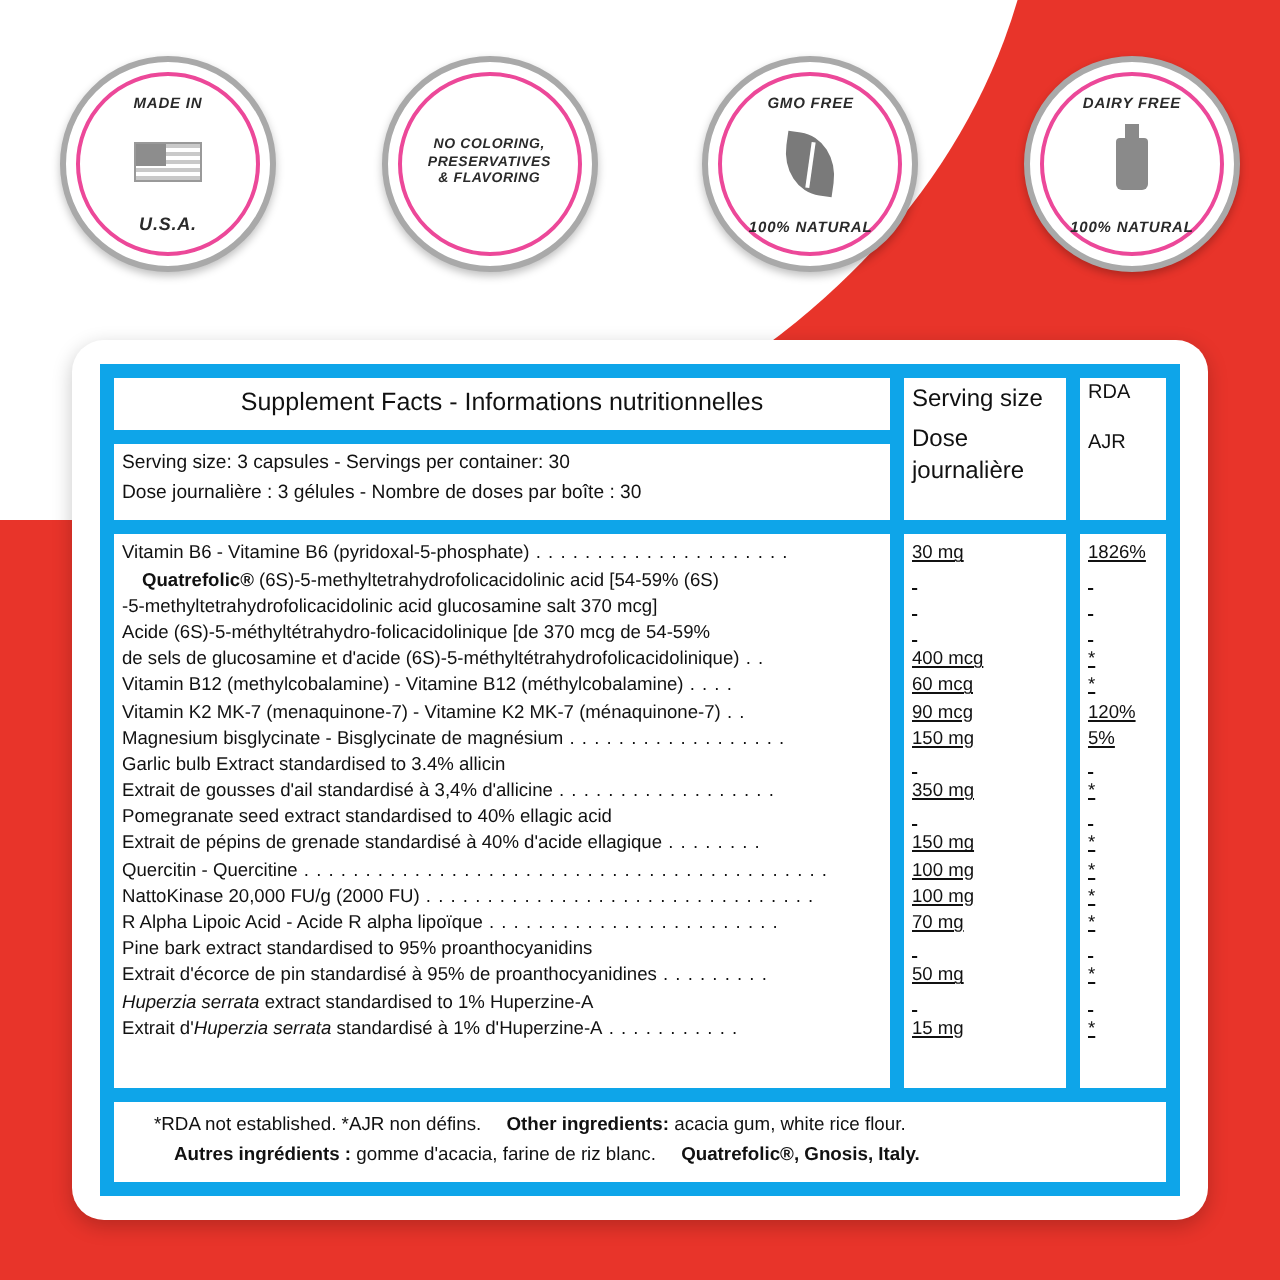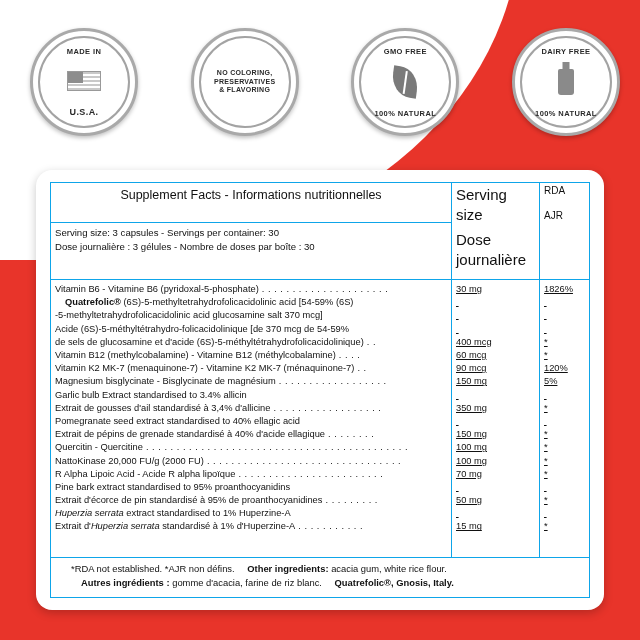--- a/index.html
+++ b/index.html
@@ -45,27 +45,28 @@
     box-shadow: 0 2px 4px rgba(0,0,0,0.25);
     position: relative;
     display: flex;
     align-items: center;
     justify-content: center;
   }
   .badge .inner {
     width: 92px;
     height: 92px;
     border-radius: 50%;
-    border: 2px solid #a3a3a3;
+    border: 2px solid #ec4899;
     display: flex;
     flex-direction: column;
     align-items: center;
     justify-content: center;
     text-align: center;
     padding: 3px;
+    font-style: italic;
   }
   .badge-text {
     font-size: 7px;
     font-weight: bold;
     color: #2a2a2a;
     line-height: 1.25;
     letter-spacing: 0.3px;
   }
   .badge-text.big { font-size: 9px; }
   .badge-sub {
@@ -171,36 +172,36 @@
   }
   table.facts {
     width: 100%;
     height: 100%;
     border-collapse: collapse;
     font-size: 9.5px;
     color: #111;
     table-layout: fixed;
   }
   table.facts td, table.facts th {
-    border: 1px solid #0ea5e9;
+    border: 7px solid #0ea5e9;
     padding: 2px 4px;
     vertical-align: top;
     font-weight: normal;
     text-align: left;
   }
   .hdr-title {
     font-size: 12.5px;
     font-weight: bold;
     text-align: center !important;
     padding: 5px 4px !important;
   }
   .col-amt { width: 88px; }
   .col-rda { width: 50px; text-align: left; }
   .hdr-serv {
-    font-size: 15px;
+    font-size: 12px;
     line-height: 1.35;
     text-align: left;
   }
   .hdr-rda {
     font-size: 10px;
     text-align: left;
   }
   .serv-cell {
     font-size: 9.6px;
     line-height: 1.5;

